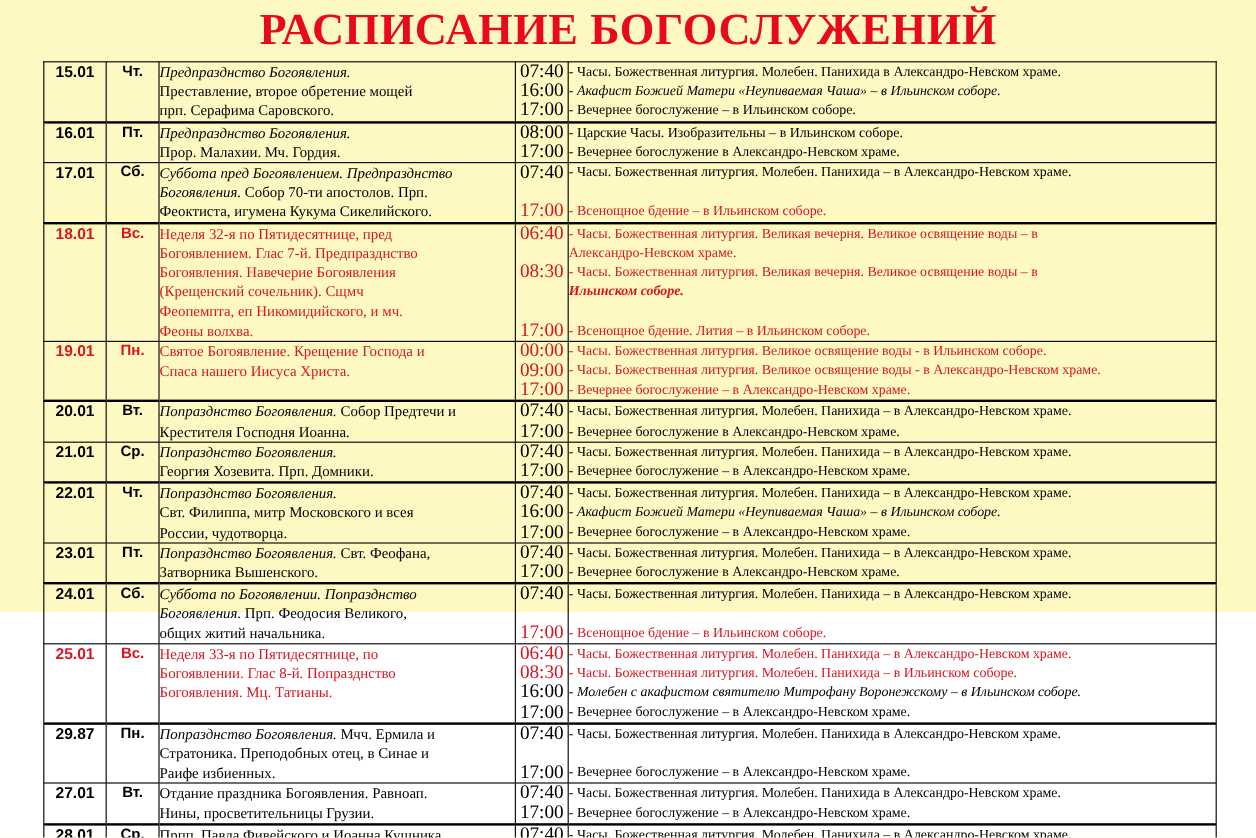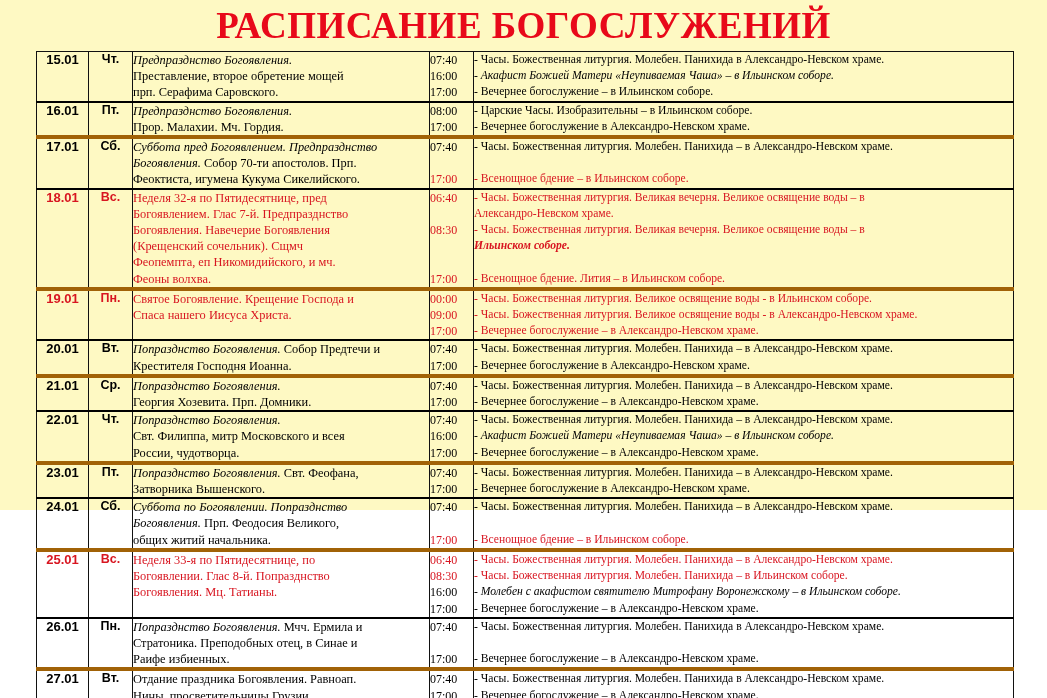--- a/index.html
+++ b/index.html
@@ -66,21 +66,22 @@
   td.day { font-size: 12.5px; }
 
   td.desc {
     padding: 1px 3px 1px 4px;
     font-size: 12.4px;
     line-height: 16.2px;
     color: #000000;
   }
   td.times {
     padding: 1px 3px 1px 2px;
-    font-size: 12px;
+    text-align: center;
+    font-size: 16px;
     line-height: 16.2px;
     color: #000000;
     white-space: nowrap;
   }
   td.services {
     padding: 1px 3px 1px 4px;
     font-size: 11.6px;
     line-height: 16.2px;
     color: #000000;
   }
@@ -92,21 +93,21 @@
 
   .ln { display: block; }
   .ln.empty { visibility: hidden; }
   .it { font-style: italic; }
   .bd { font-weight: normal; }
   .red { color: #d81621; }
   .bd-red { font-weight: bold; color: #d81621; font-style: italic; }
 
   
   tr.thick-top > td { border-top: 2px solid #000000; }
-  tr.grey-top > td { border-top: 4px solid #a16207; }
+  tr.grey-top > td { border-top: 1px solid #a16207; }
 </style>
 </head>
 <body>
 
 <div class="page">
 
   <h1 class="doc-title">РАСПИСАНИЕ БОГОСЛУЖЕНИЙ</h1>
 
   <div class="table-wrap">
     <table class="schedule">
@@ -319,21 +320,21 @@
               <span class="ln">17:00</span>
             </td>
             <td class="services">
               <span class="ln red">- Часы. Божественная литургия. Молебен. Панихида – в Александро-Невском храме.</span>
               <span class="ln red">- Часы. Божественная литургия. Молебен. Панихида – в Ильинском соборе.</span>
               <span class="ln it">- Молебен с акафистом святителю Митрофану Воронежскому – в Ильинском соборе.</span>
               <span class="ln">- Вечернее богослужение – в Александро-Невском храме.</span>
             </td>
           </tr>
           <tr class="thick-top">
-            <td class="date">26.01</td>
+            <td class="date">29.87</td>
             <td class="day">Пн.</td>
             <td class="desc">
               <span class="ln"><span class="it">Попразднство Богоявления.</span> Мчч. Ермила и</span>
               <span class="ln">Стратоника. Преподобных отец, в Синае и</span>
               <span class="ln">Раифе избиенных.</span>
             </td>
             <td class="times">
               <span class="ln">07:40</span>
               <span class="ln empty">&nbsp;</span>
               <span class="ln">17:00</span>

